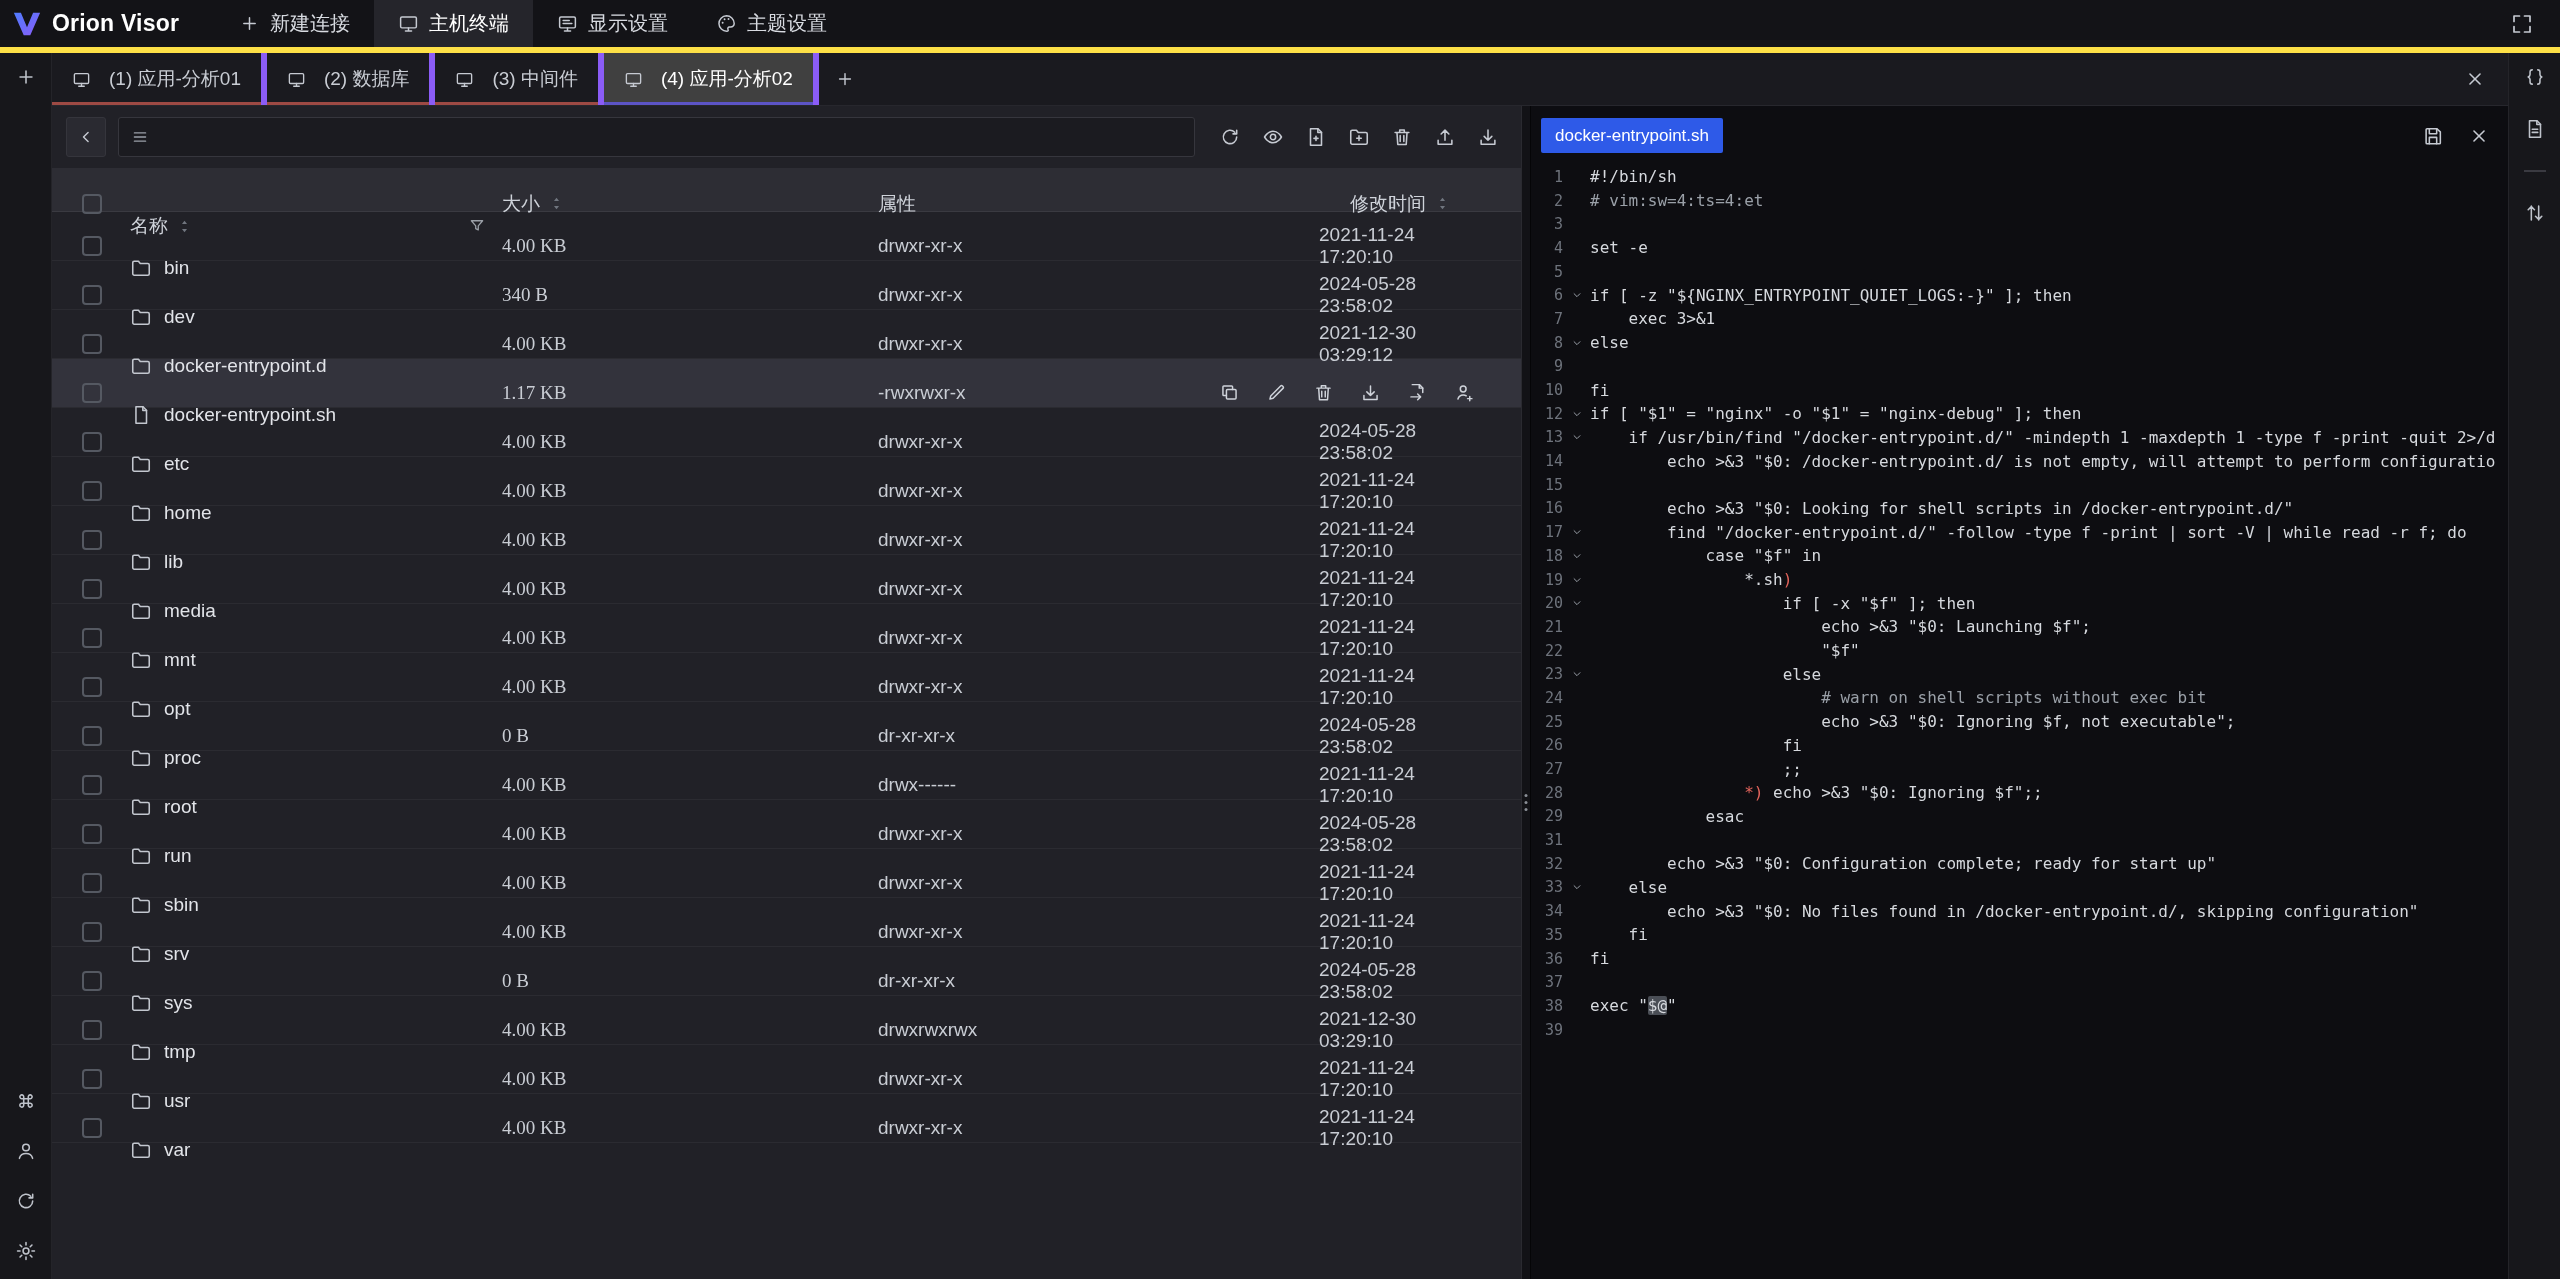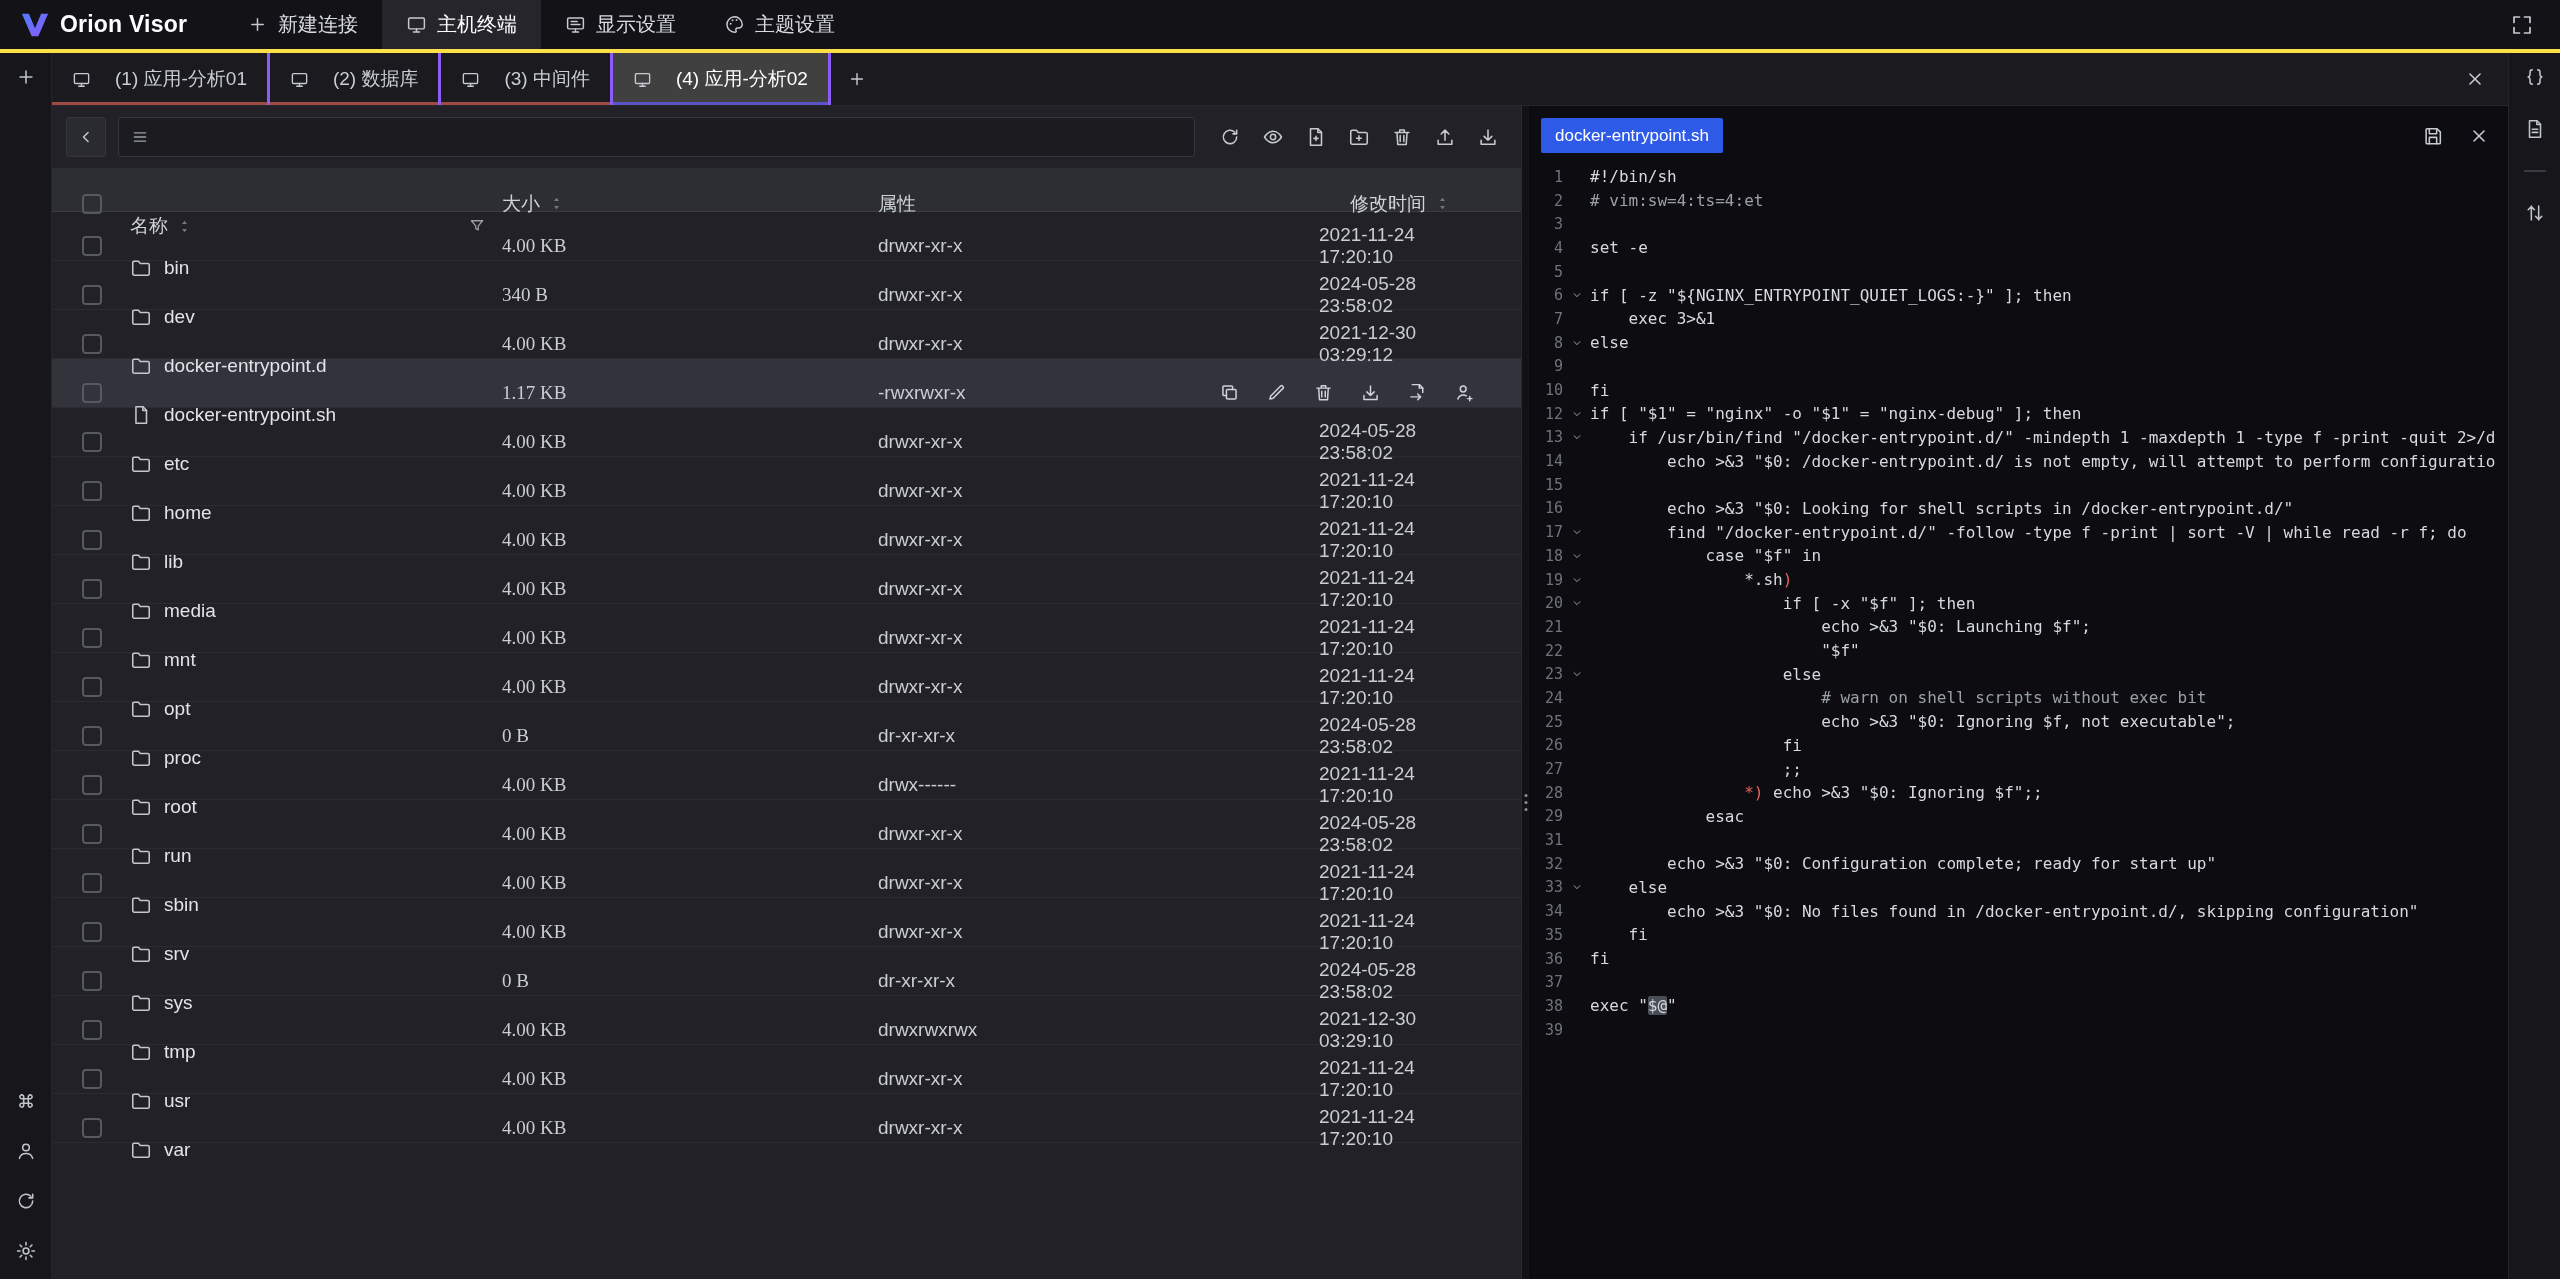--- a/index.html
+++ b/index.html
@@ -6,21 +6,21 @@
   html, body { width: 2560px; height: 1279px; overflow: hidden; }
   body {
     background: #101014;
     color: #e5e6eb;
     font-family: "Liberation Sans", sans-serif;
   }
   .ic { display: inline-flex; align-items: center; justify-content: center; width: 22px; height: 22px; color: #c6cad2; flex: none; }
   .ic svg { width: 100%; height: 100%; fill: none; stroke: currentColor; stroke-width: 1.7; stroke-linecap: round; stroke-linejoin: round; }
 
   
-  .topbar { height: 53px; background: #131317; display: flex; align-items: center; padding-left: 20px; border-bottom: 4px solid #fde047; }
+  .topbar { height: 53px; background: #131317; display: flex; align-items: center; padding-left: 12px; border-bottom: 6px solid #fde047; }
   .logo { display: flex; align-items: center; gap: 10px; margin-right: 36px; }
   .logo-mark { width: 30px; height: 28px; display: inline-flex; }
   .logo-mark svg { width: 100%; height: 100%; }
   .logo-text { font-size: 23px; font-weight: bold; color: #ffffff; letter-spacing: .2px; }
   .menu { display: flex; height: 100%; }
   .menu-item { display: flex; align-items: center; gap: 10px; padding: 0 24px; font-size: 20px; color: #d8dbe1; }
   .menu-item .ic { width: 21px; height: 21px; }
   .menu-item.active { background: #25252b; color: #ffffff; }
   .tb-right { margin-left: auto; display: flex; align-items: center; padding-right: 26px; }
   .tb-right .ic { width: 24px; height: 24px; }
@@ -33,21 +33,21 @@
   .rail .ic { width: 25px; height: 25px; color: #bfc3cb; }
   .rail-top { display: flex; flex-direction: column; align-items: center; gap: 30px; padding-top: 13px; }
   .rail-bottom { margin-top: auto; display: flex; flex-direction: column; align-items: center; gap: 28px; padding-bottom: 17px; }
   .rail-divider { width: 22px; height: 2px; background: #3a3a41; }
 
   .main { flex: 1; display: flex; flex-direction: column; min-width: 0; }
 
   
   .tabbar { height: 53px; background: #1a1a1f; display: flex; align-items: stretch; border-bottom: 1px solid #27272d; }
   .tabs { display: flex; }
-  .tab { position: relative; display: flex; align-items: center; gap: 24px; padding: 0 20px; font-size: 19px; color: #c9cdd4; border-right: 3px solid #8b5cf6; }
+  .tab { position: relative; display: flex; align-items: center; gap: 18px; padding: 0 20px; font-size: 19px; color: #c9cdd4; border-right: 6px solid #8b5cf6; }
   .tab .ic { width: 19px; height: 19px; }
   .tab::after { content: ""; position: absolute; left: 0; right: 0; bottom: 0; height: 3px; background: var(--status, transparent); }
   .tab.active { background: #404040; color: #ffffff; }
   .newtab { width: 52px; display: flex; align-items: center; justify-content: center; }
   .newtab .ic { width: 20px; height: 20px; }
   .tabbar-right { margin-left: auto; display: flex; align-items: center; padding-right: 22px; }
   .tabbar-right .ic { width: 22px; height: 22px; }
 
   
   .content { flex: 1; display: flex; min-height: 0; }

